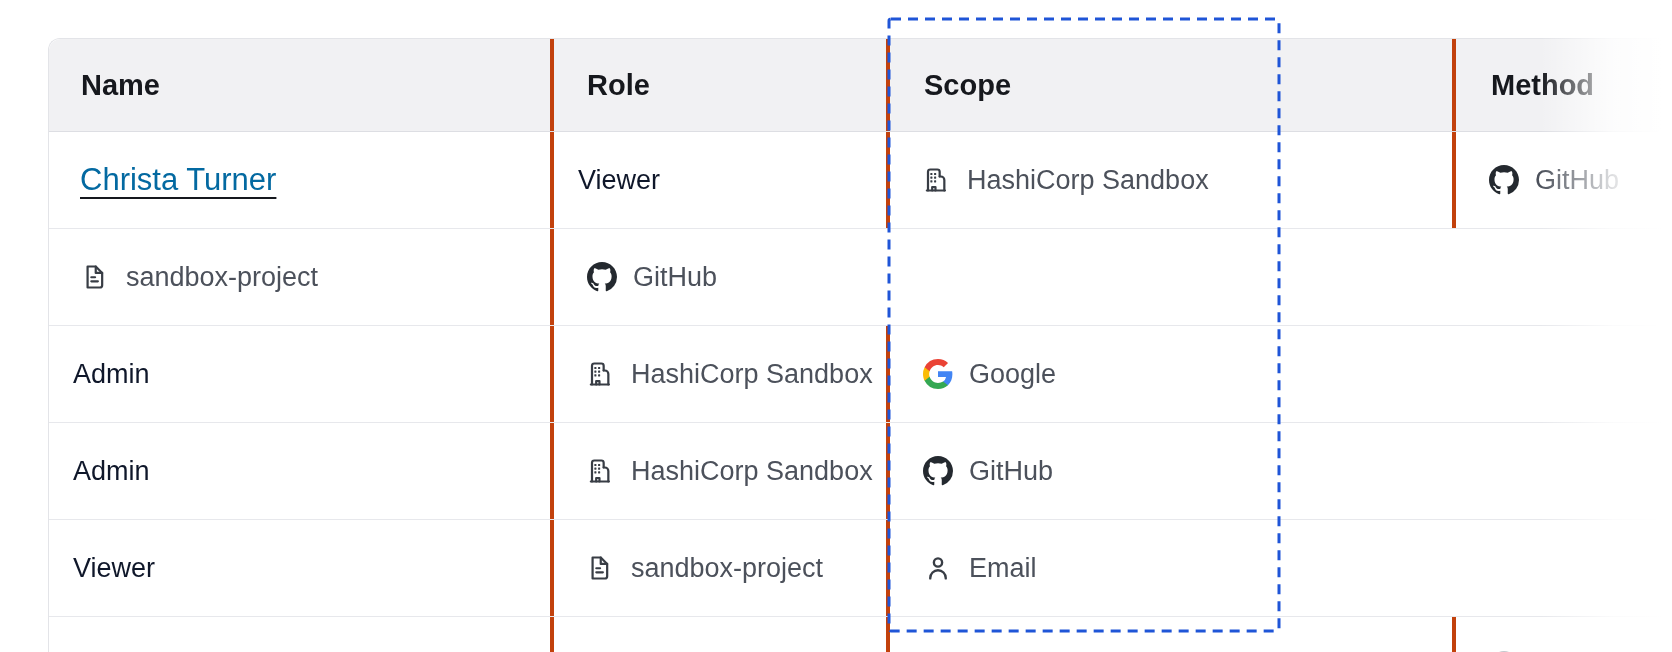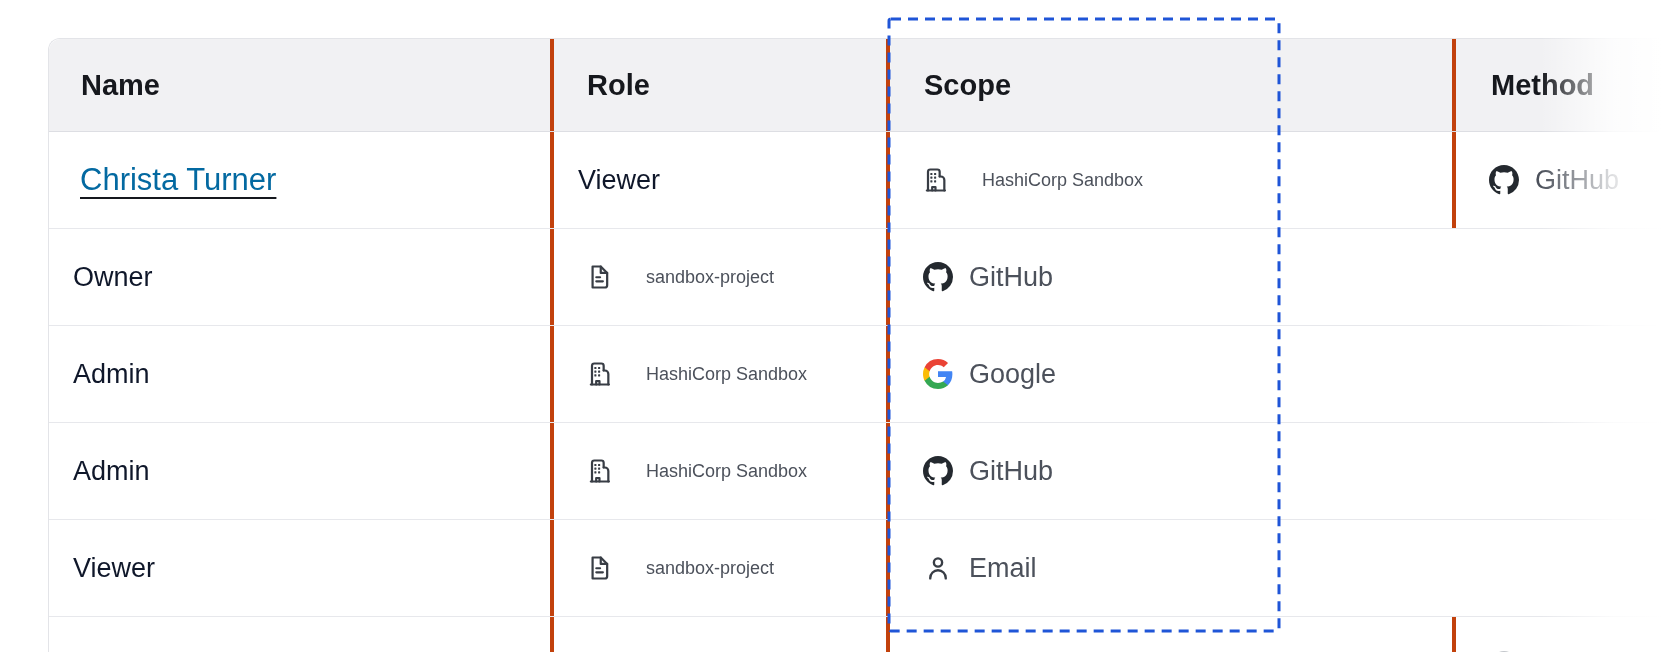--- a/index.html
+++ b/index.html
@@ -33,21 +33,21 @@
     border-top-left-radius:12px;}
   .header-row .cell{font-size:29px;font-weight:700;color:#16181d;}
   .hc-name{padding-left:32px;border-top-left-radius:12px;}
   .hc-role{padding-left:33px;}
   .hc-scope{padding-left:34px;}
   .hc-method{padding-left:35px;}
   
   .body-row{height:96px;border-bottom:1px solid #e7e8ec;background:#fff;}
   .c-name{padding-left:31px;}
   .c-role{padding-left:24px;font-size:27px;color:#0f172a;}
-  .c-scope{padding-left:31px;font-size:18px;color:#4c515b;gap:33px;}
+  .c-scope{padding-left:31px;font-size:27px;color:#4c515b;gap:18px;}
   .c-method{padding-left:33px;font-size:27px;color:#4c515b;gap:16px;}
   .name-link{
     font-size:31px;color:#0369a1;text-decoration:underline;
     text-decoration-thickness:2px;text-underline-offset:7px;
     text-decoration-color:#15181e;cursor:pointer;
   }
   .icon{display:inline-flex;flex:none;align-items:center;justify-content:center;}
   .icon svg{display:block;}
   
   .focus-ring{position:absolute;left:886px;top:16px;width:396px;height:618px;
@@ -101,23 +101,20 @@
       <span class="icon">
         <svg width="30" height="30" viewBox="0 0 16 16" fill="#24292f">
           <path d="M8 0C3.58 0 0 3.58 0 8c0 3.54 2.29 6.53 5.47 7.59.4.07.55-.17.55-.38 0-.19-.01-.82-.01-1.49-2.01.37-2.53-.49-2.69-.94-.09-.23-.48-.94-.82-1.13-.28-.15-.68-.52-.01-.53.63-.01 1.08.58 1.23.82.72 1.21 1.87.87 2.33.66.07-.52.28-.87.51-1.07-1.78-.2-3.64-.89-3.64-3.95 0-.87.31-1.59.82-2.15-.08-.2-.36-1.02.08-2.12 0 0 .67-.21 2.2.82.64-.18 1.32-.27 2-.27s1.36.09 2 .27c1.53-1.04 2.2-.82 2.2-.82.44 1.1.16 1.92.08 2.12.51.56.82 1.27.82 2.15 0 3.07-1.87 3.75-3.65 3.95.29.25.54.73.54 1.48 0 1.07-.01 1.93-.01 2.2 0 .21.15.46.55.38A8.01 8.01 0 0 0 16 8c0-4.42-3.58-8-8-8z"></path>
         </svg>
       </span>
       <span>GitHub</span>
     </div>
   </div>
 
   <div class="row body-row">
-    <div class="cell c-role">
-      <span>Owner</span>
-    </div>
     <div class="cell c-scope">
       <span class="icon">
         <svg width="28" height="28" viewBox="0 0 24 24" fill="none" stroke="#383d45" stroke-width="1.9" stroke-linecap="round" stroke-linejoin="round">
           <path d="M6.5 21V3h7L19 8.5V19a2 2 0 0 1-2 2H6.5z"></path>
           <path d="M13.5 3v5.5H19"></path>
           <path d="M9.7 12.2h3.2"></path>
           <path d="M9.7 15.7h5.6"></path>
         </svg>
       </span>
       <span>sandbox-project</span>

